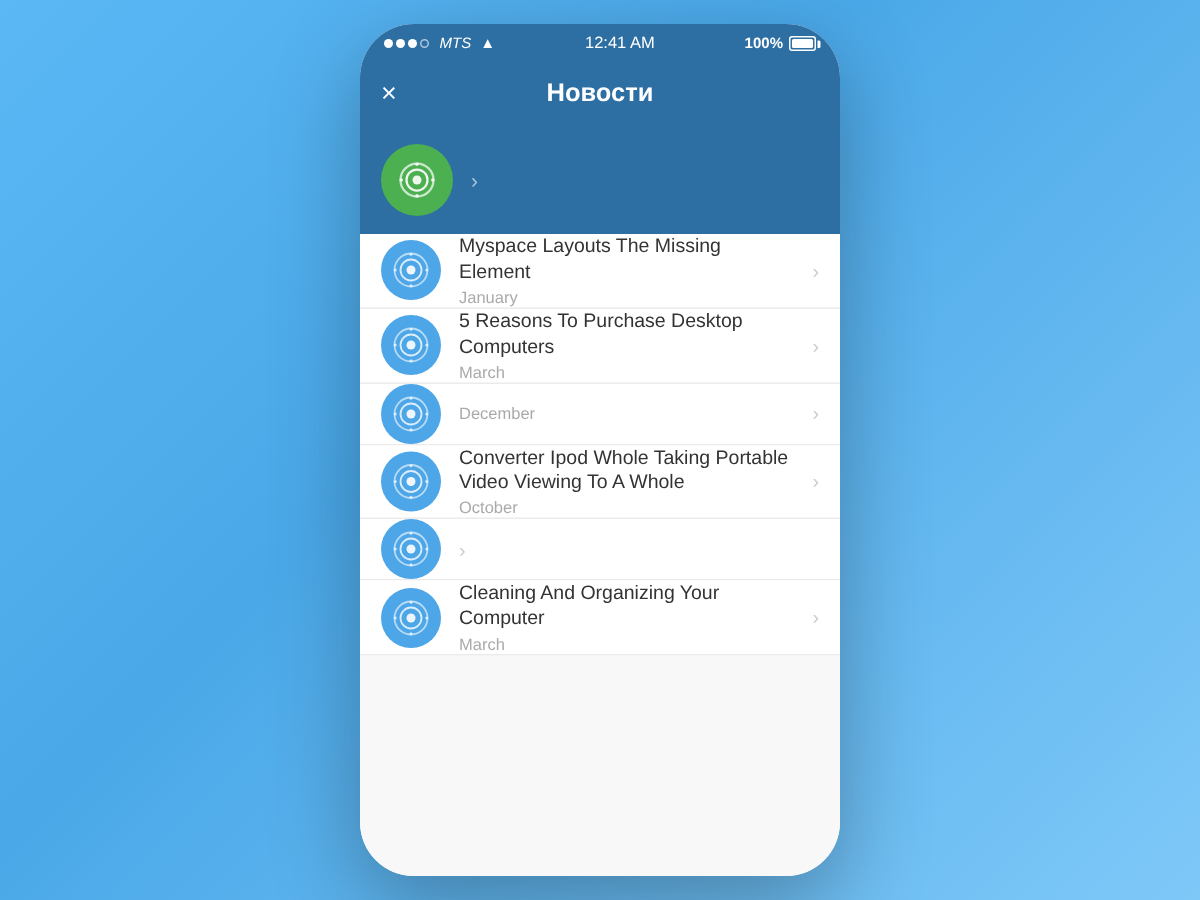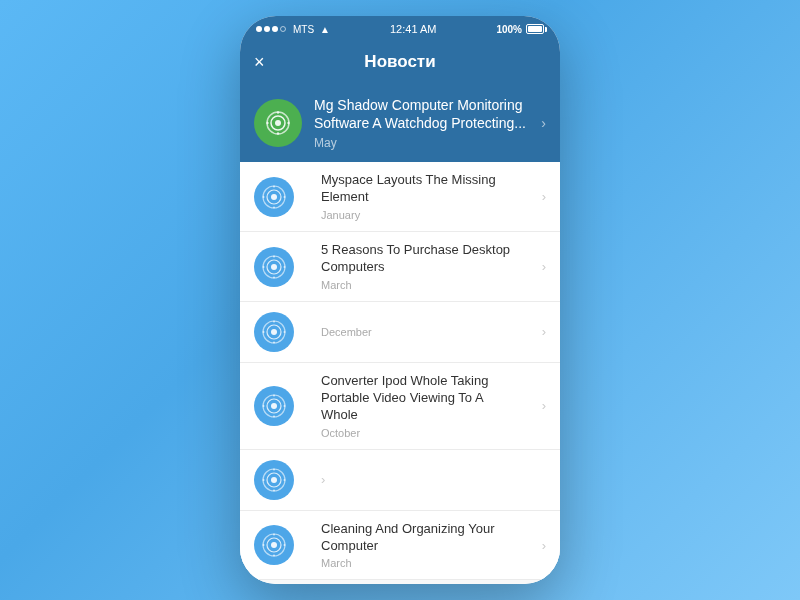--- a/index.html
+++ b/index.html
@@ -58,20 +58,21 @@
     .dot.empty {
       background: transparent;
       border: 1px solid rgba(255,255,255,0.6);
     }
 
     .carrier-text {
       color: #fff;
       font-size: 10px;
       font-weight: 500;
       margin-left: 3px;
+      font-style: italic;
     }
 
     .wifi-icon {
       color: #fff;
       font-size: 10px;
       margin-left: 2px;
     }
 
     .time-text {
       color: #fff;
@@ -194,24 +195,24 @@
     .list-container {
       flex: 1;
       background: #f8f8f8;
       overflow-y: auto;
     }
 
     .list-item {
       background: #fff;
       display: flex;
       align-items: center;
-      padding: 10px 14px;
+      padding: 0 14px;
       border-bottom: 1px solid #ebebeb;
       cursor: pointer;
-      gap: 27px;
+      gap: 12px;
     }
 
     .item-avatar {
       width: 40px;
       height: 40px;
       border-radius: 50%;
       background: #4da6e8;
       display: flex;
       align-items: center;
       justify-content: center;
@@ -283,24 +284,20 @@
       <svg class="circle-icon-svg" viewBox="0 0 26 26">
         <circle cx="13" cy="13" r="11" fill="none" stroke="rgba(255,255,255,0.7)" stroke-width="1.5"></circle>
         <circle cx="13" cy="13" r="7" fill="none" stroke="rgba(255,255,255,0.9)" stroke-width="1.5"></circle>
         <circle cx="13" cy="13" r="3" fill="rgba(255,255,255,0.9)"></circle>
         <circle cx="13" cy="2.5" r="1.2" fill="rgba(255,255,255,0.8)"></circle>
         <circle cx="13" cy="23.5" r="1.2" fill="rgba(255,255,255,0.8)"></circle>
         <circle cx="2.5" cy="13" r="1.2" fill="rgba(255,255,255,0.8)"></circle>
         <circle cx="23.5" cy="13" r="1.2" fill="rgba(255,255,255,0.8)"></circle>
       </svg>
     </div>
-    <div class="featured-content">
-      <div class="featured-title">Mg Shadow Computer Monitoring Software A Watchdog Protecting...</div>
-      <div class="featured-date">May</div>
-    </div>
     <span class="chevron-featured">›</span>
   </div>
 
   <div class="list-container">
 
     <div class="list-item">
       <div class="item-avatar">
         <svg class="circle-icon-svg" viewBox="0 0 26 26">
           <circle cx="13" cy="13" r="11" fill="none" stroke="rgba(255,255,255,0.6)" stroke-width="1.2"></circle>
           <circle cx="13" cy="13" r="7" fill="none" stroke="rgba(255,255,255,0.8)" stroke-width="1.2"></circle>

